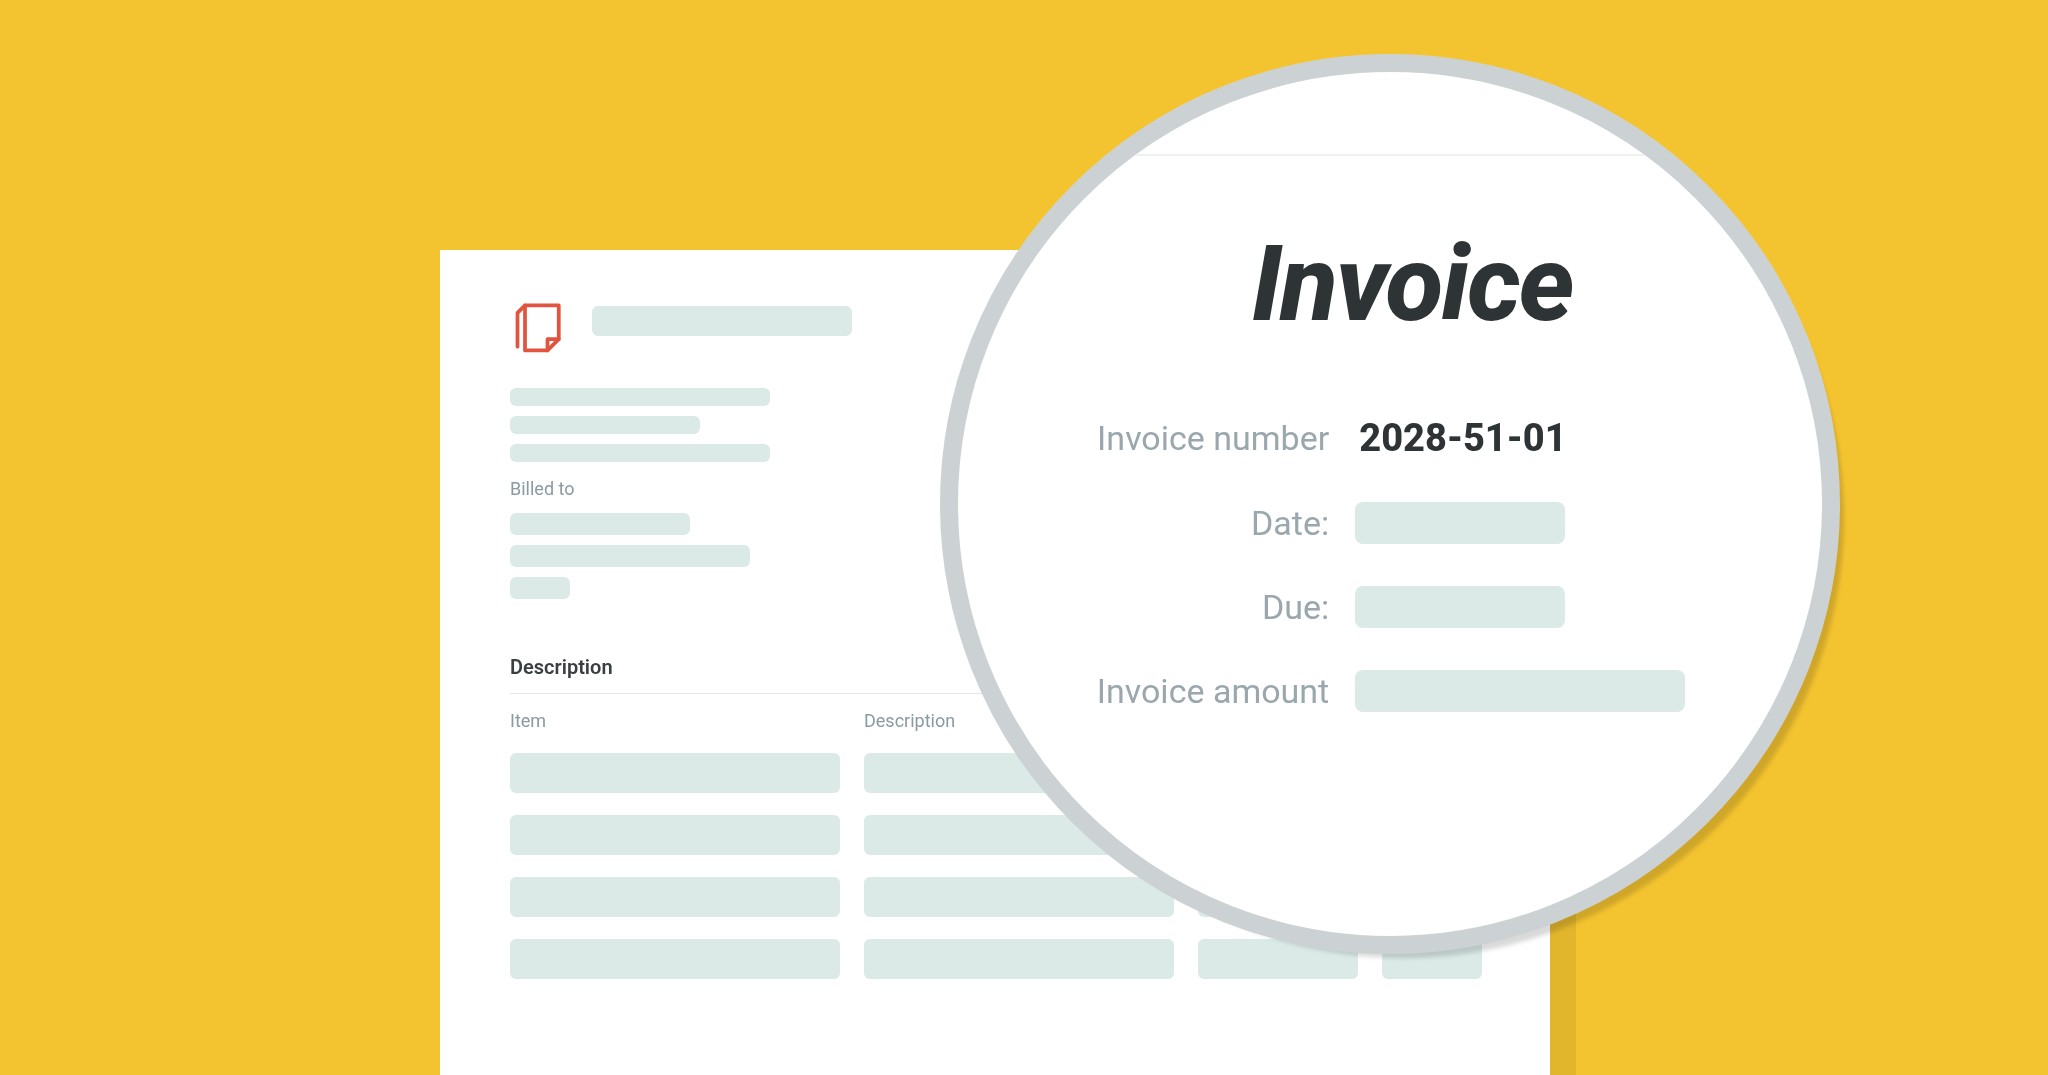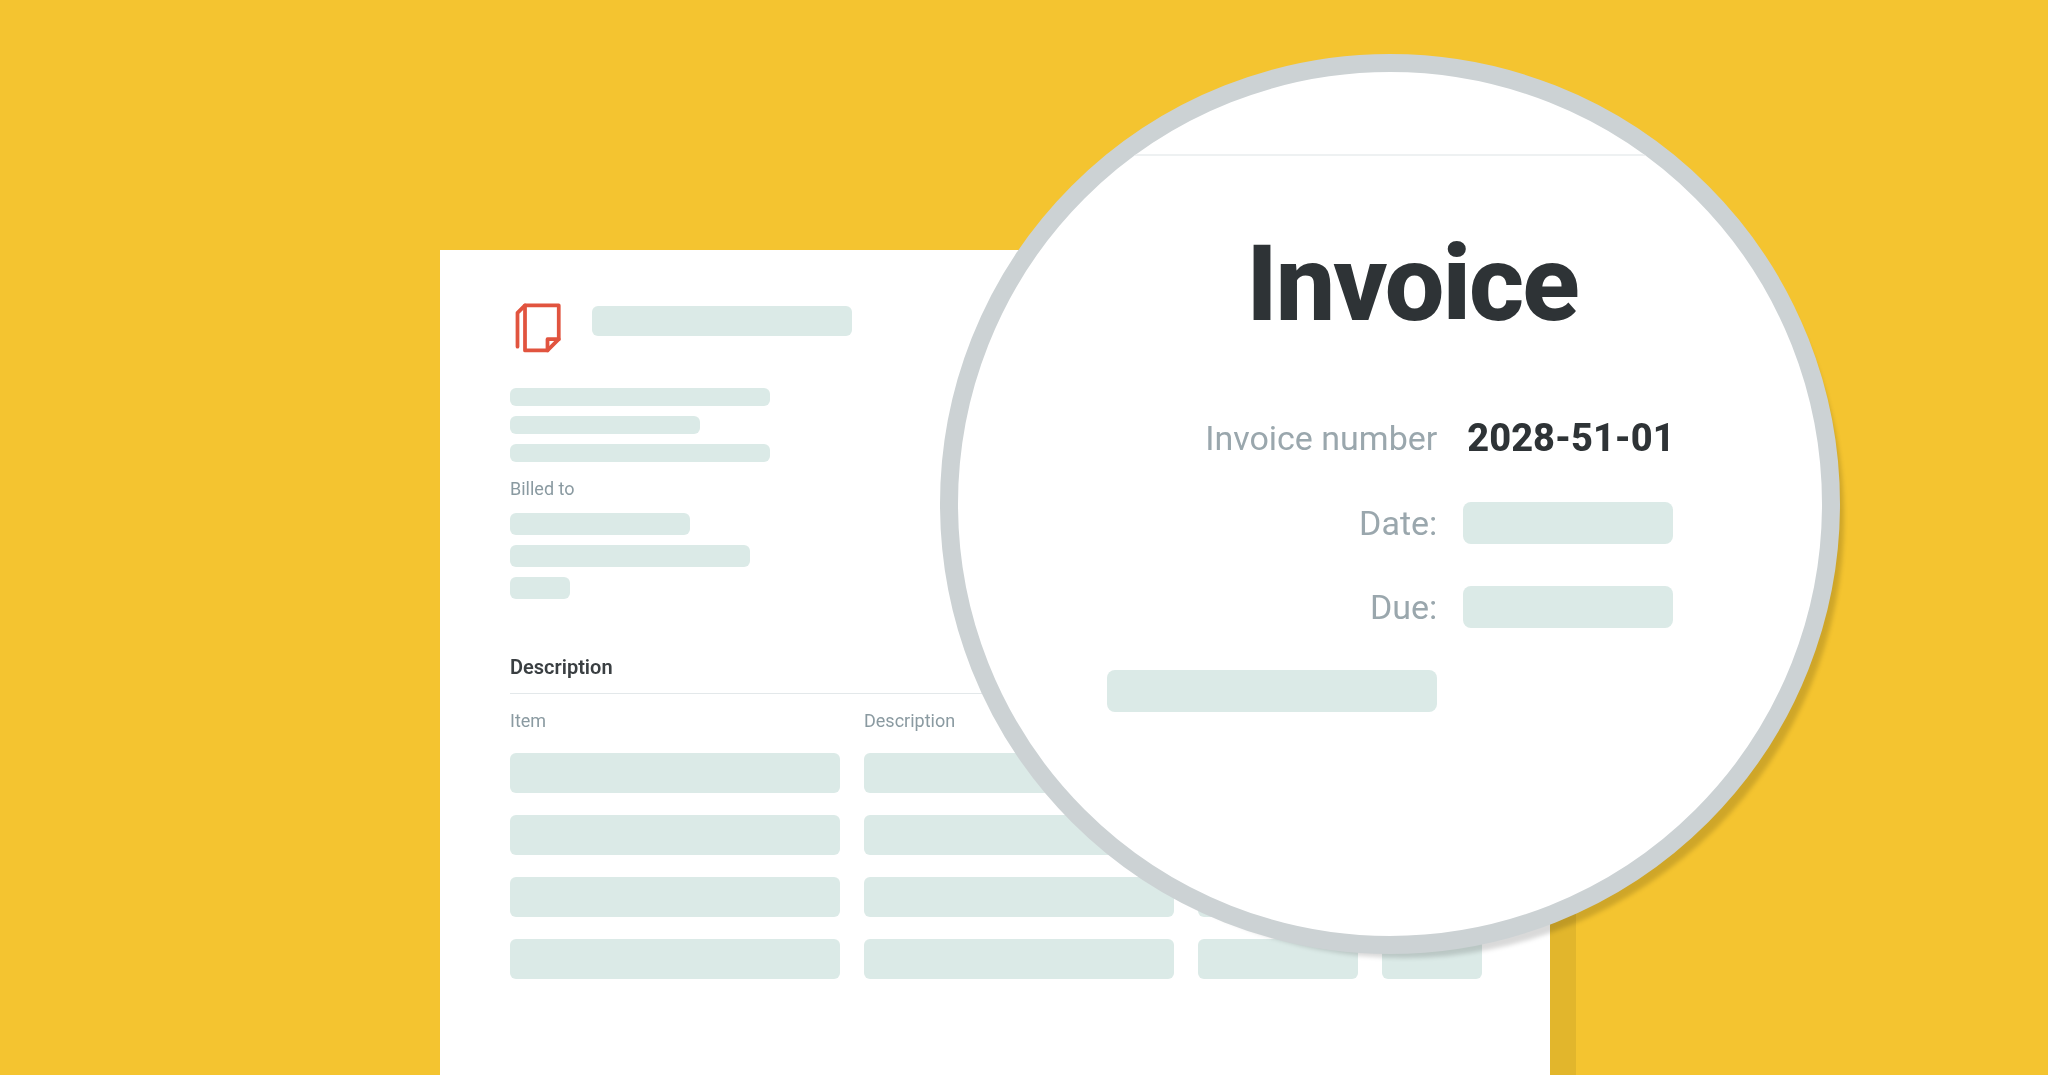--- a/index.html
+++ b/index.html
@@ -114,20 +114,21 @@
     flex-direction: column;
     align-items: center;
   }
   .lens-title {
     font-size: 106px;
     font-weight: 800;
     color: #2e3336;
     letter-spacing: -2px;
     margin-bottom: 70px;
     margin-left: 44px;
+    font-style: italic;
   }
   .lens-grid {
     display: grid;
     grid-template-columns: auto auto;
     row-gap: 42px;
     column-gap: 26px;
     align-items: center;
     justify-items: end;
     margin-left: 2px;
   }
@@ -247,20 +248,21 @@
 
           <div class="lens-label">Invoice number</div>
           <div class="lens-value-bold">2028-51-01</div>
 
           <div class="lens-label">Date:</div>
           <div class="lens-ph small"></div>
 
           <div class="lens-label">Due:</div>
           <div class="lens-ph small"></div>
 
+          <div class="lens-label">Invoice amount</div>
           <div class="lens-ph big"></div>
 
         </div>
       </div>
     </div>
   </div>
 
 </div>
 
 </body></html>

